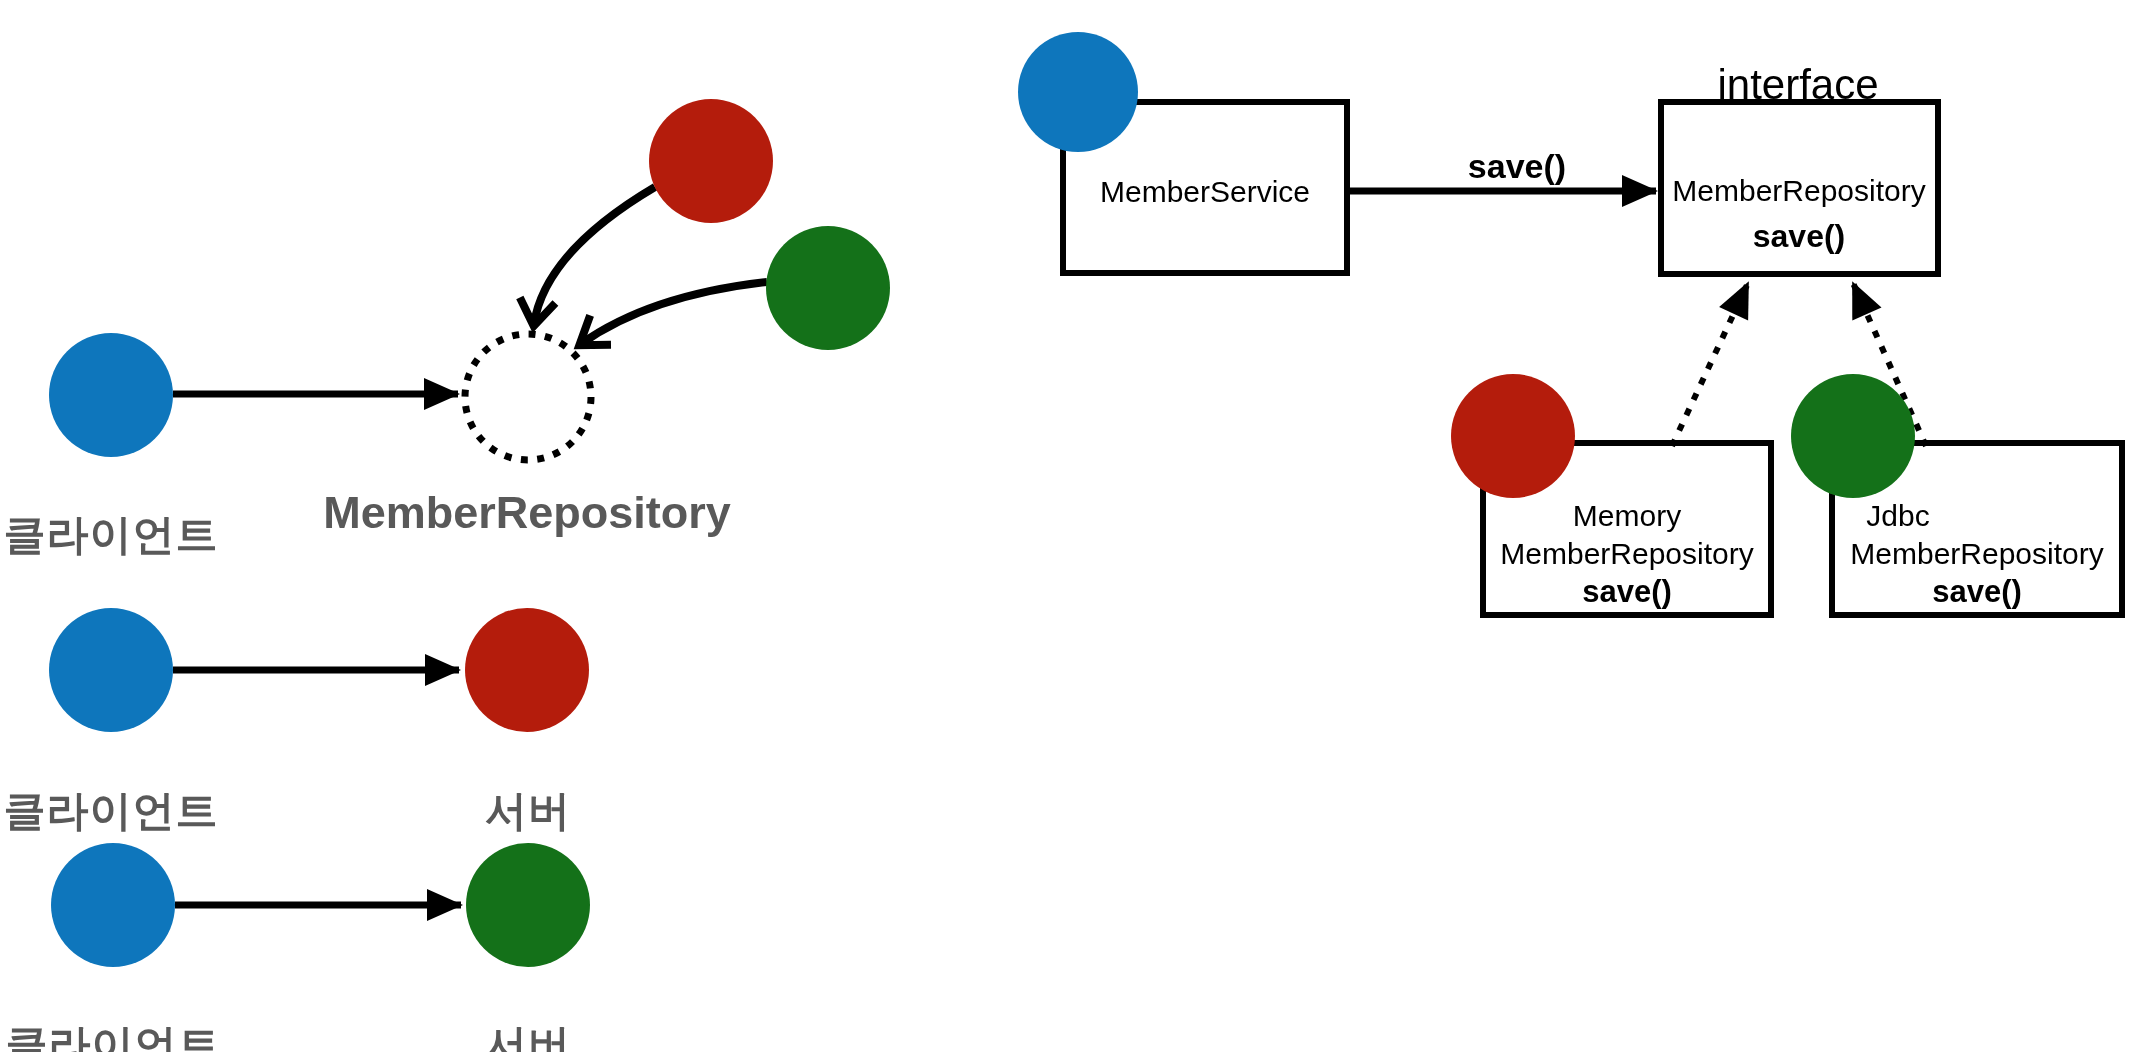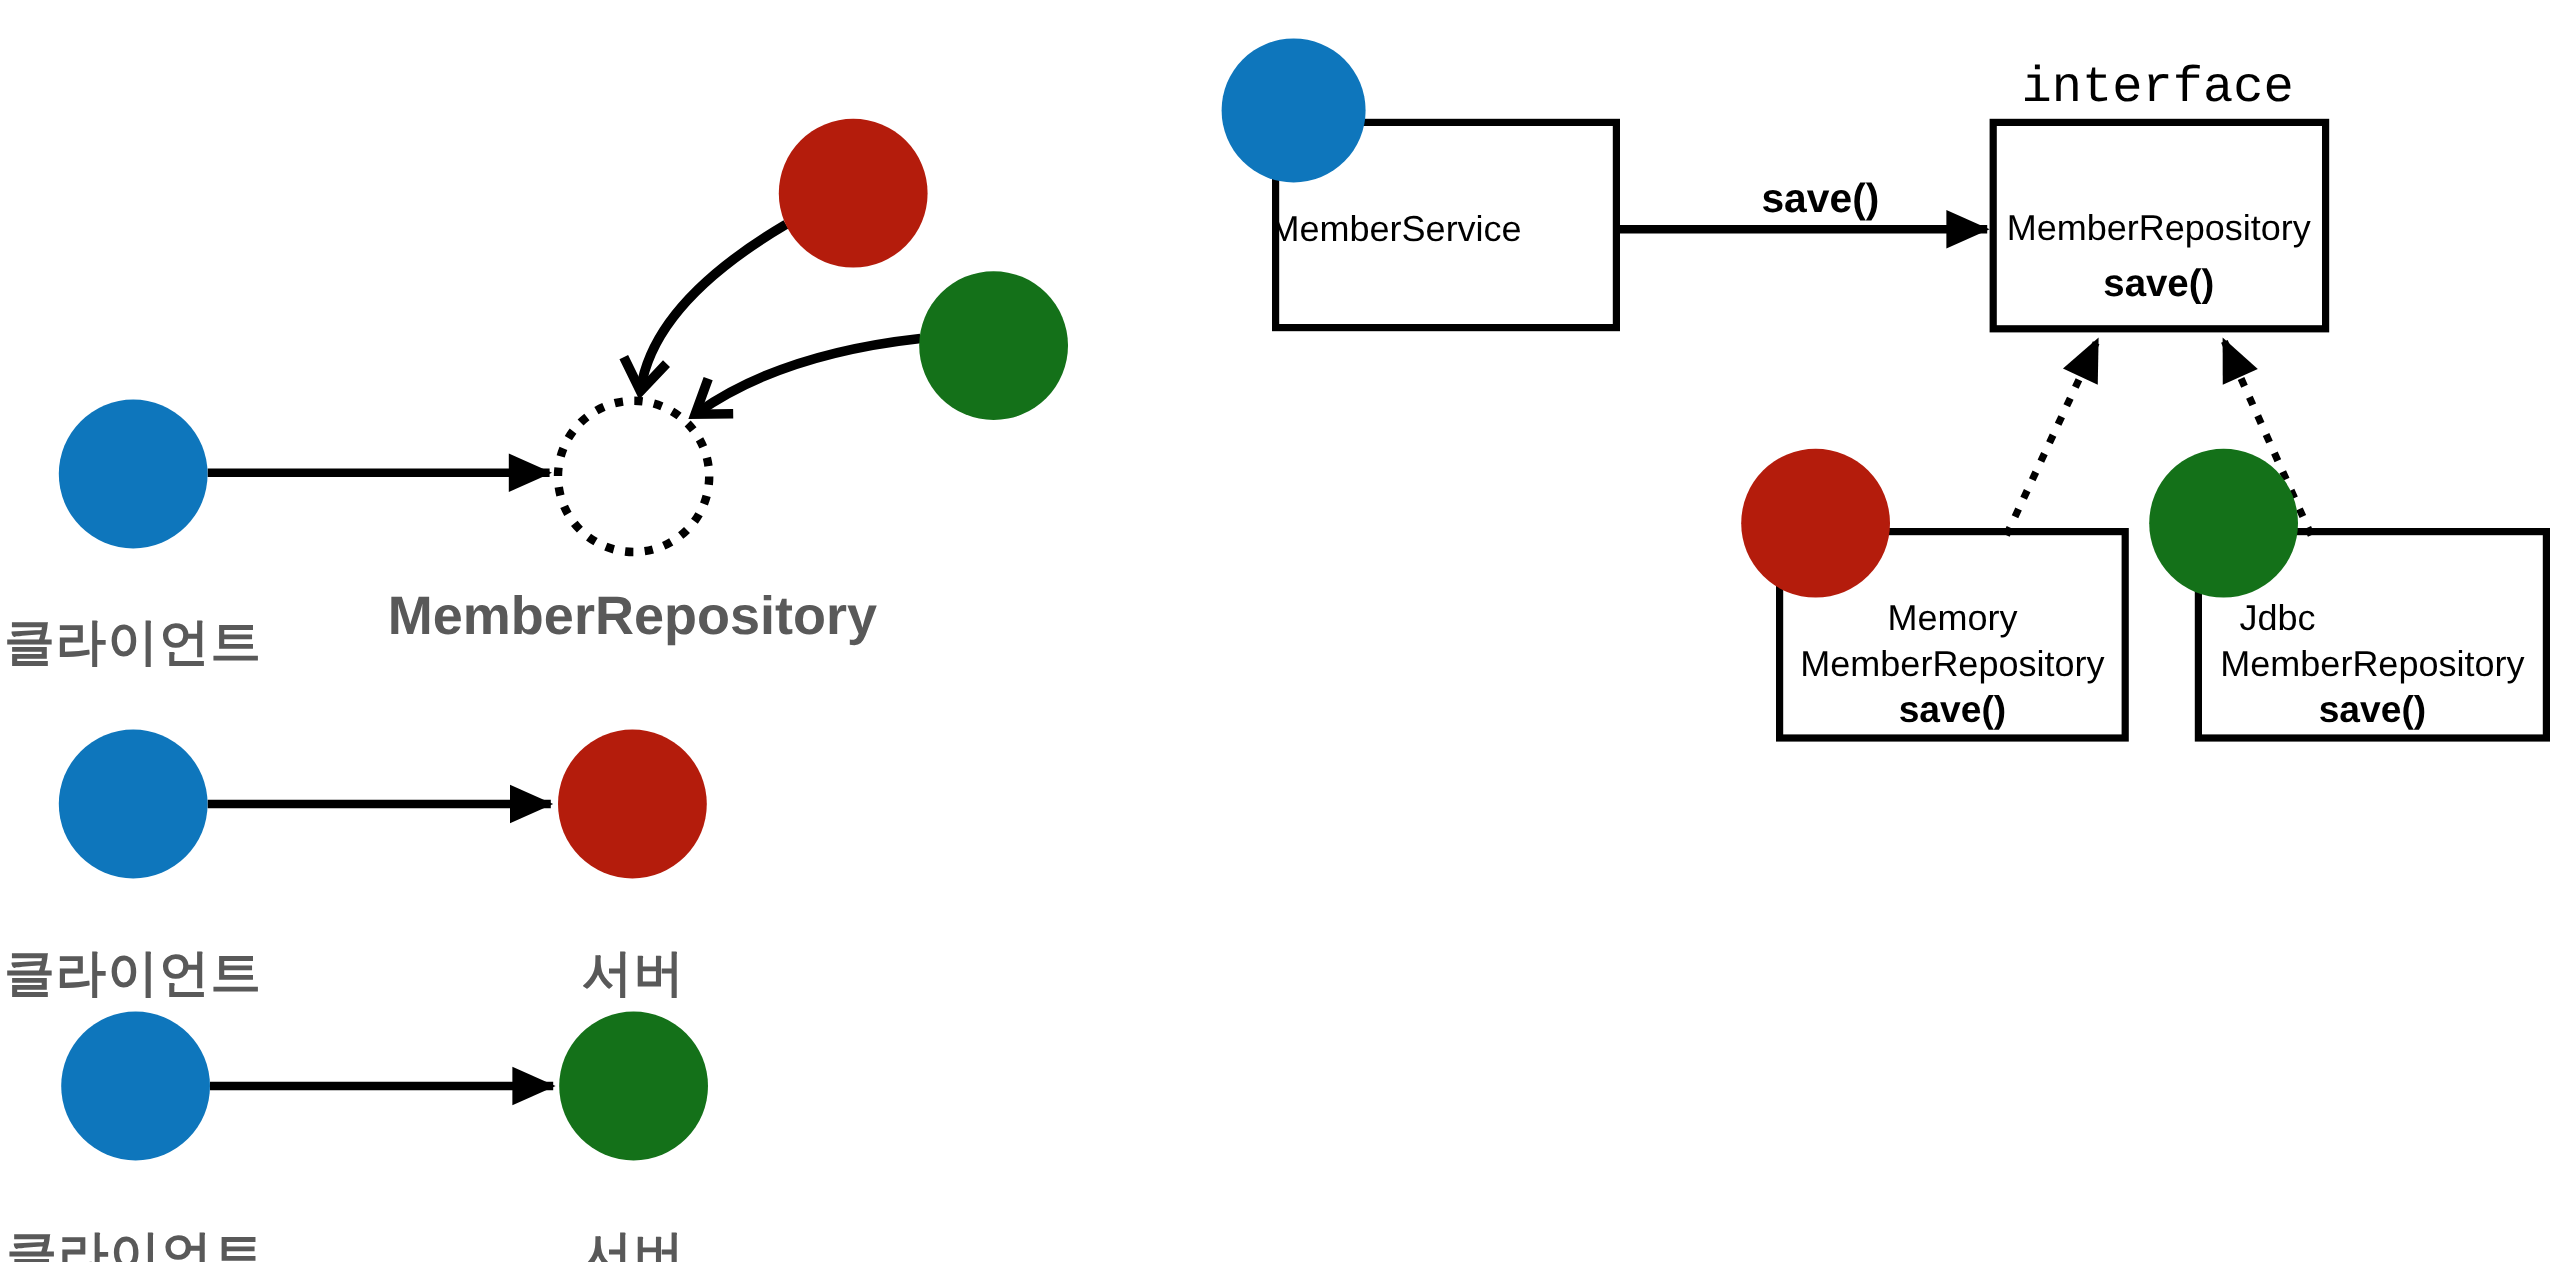--- a/index.html
+++ b/index.html
@@ -61,22 +61,22 @@
     <circle cx="1853" cy="436" r="62" style="fill:var(--server-green)"></circle>
   </svg>
 
   <div class="lbl korean" style="left:111px; top:488px;">클라이언트</div>
   <div class="lbl gray-big" style="left:527px; top:489px;">MemberRepository</div>
   <div class="lbl korean" style="left:111px; top:764px;">클라이언트</div>
   <div class="lbl korean" style="left:528px; top:764px;">서버</div>
   <div class="lbl korean" style="left:113px; top:998px;">클라이언트</div>
   <div class="lbl korean" style="left:528px; top:998px;">서버</div>
 
-  <div class="lbl iface" style="left:1798px; top:51px;font-family:Liberation Mono, monospace;">interface</div>
-  <div class="lbl boxtitle" style="left:1163px; top:176px;text-align:right;">MemberService</div>
+  <div class="lbl iface" style="left:1798px; top:63px;">interface</div>
+  <div class="lbl boxtitle" style="left:1205px; top:176px;text-align:right;">MemberService</div>
   <div class="lbl calllbl" style="left:1517px; top:149px;">save()</div>
 
   <div class="lbl boxtitle" style="left:1799px; top:175px;">MemberRepository</div>
   <div class="lbl method" style="left:1799px; top:220px; font-size:32px;">save()</div>
 
   <div class="lbl boxtitle" style="left:1627px; top:500px;">Memory</div>
   <div class="lbl boxtitle" style="left:1627px; top:538px;">MemberRepository</div>
   <div class="lbl method" style="left:1627px; top:576px;">save()</div>
 
   <div class="lbl boxtitle" style="left:1898px; top:500px;">Jdbc</div>

